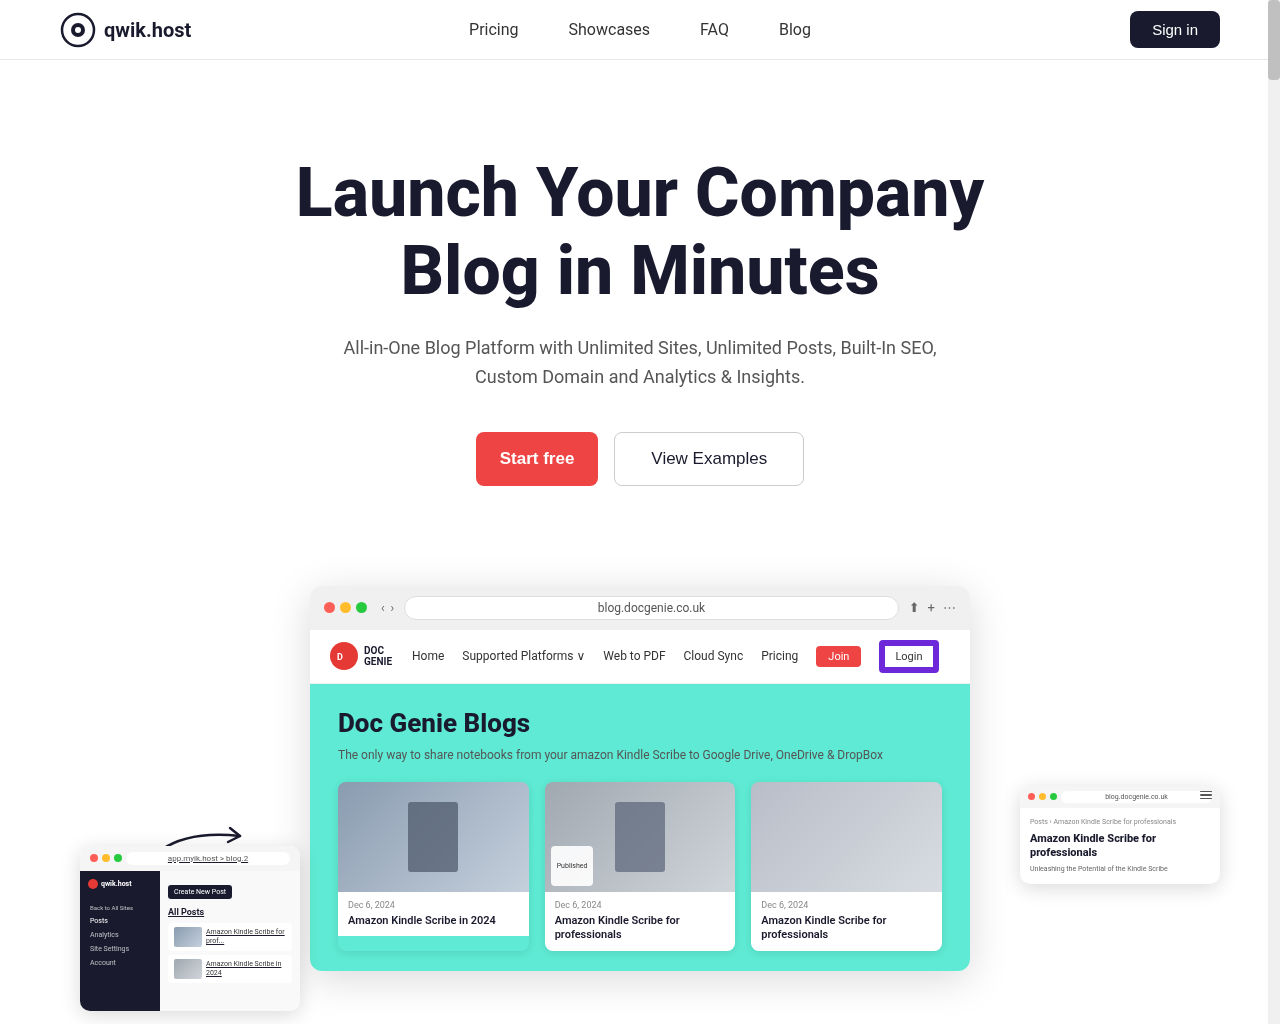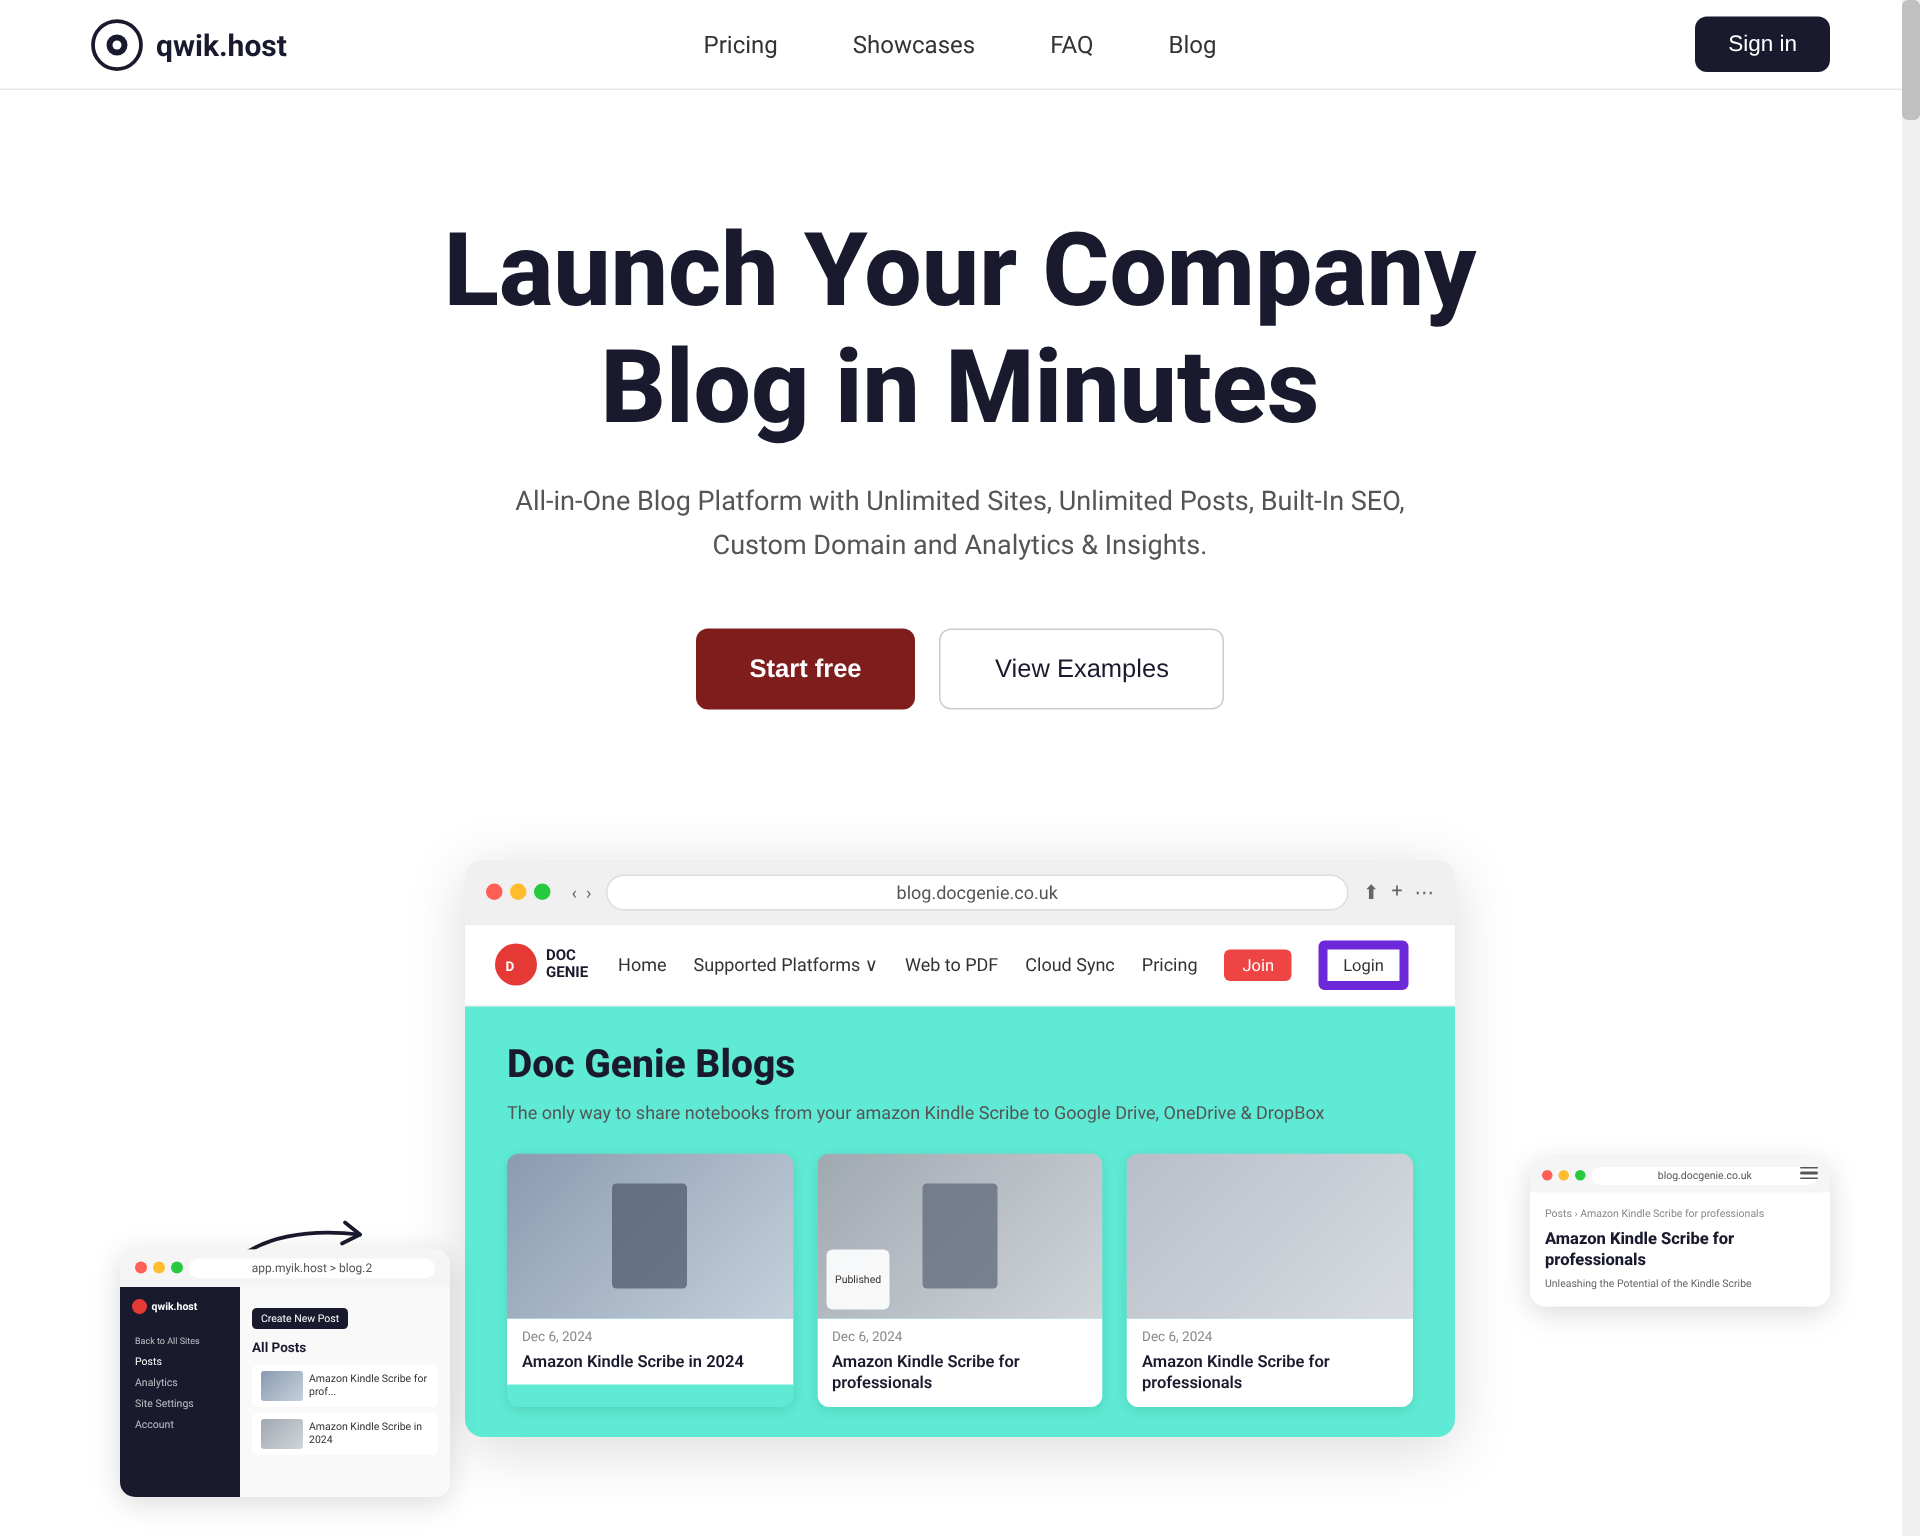--- a/index.html
+++ b/index.html
@@ -99,43 +99,43 @@
       text-align: center;
       padding: 80px 60px 40px;
     }
 
     .hero-title {
       font-size: 68px;
       font-weight: 800;
       color: #1a1a2e;
       line-height: 1.15;
       max-width: 780px;
-      margin: 1px auto 24px;
+      margin: 14px auto 24px;
     }
 
     .hero-subtitle {
       font-size: 18px;
       color: #555;
       max-width: 640px;
       margin: 13px auto 40px;
       line-height: 1.6;
     }
 
     .hero-buttons {
       display: flex;
       gap: 16px;
       justify-content: center;
       margin-bottom: 60px;
     }
 
     .btn-primary {
-      background: #7f1d1d;
+      background: #ef4444;
       color: #ffffff;
       border: none;
-      padding: 16px 36px;
+      padding: 16px 24px;
       border-radius: 8px;
       font-size: 17px;
       font-weight: 600;
       cursor: pointer;
     }
 
     .btn-secondary {
       background: #ffffff;
       color: #1a1a2e;
       border: 1.5px solid #ccc;
@@ -345,20 +345,21 @@
     .admin-mockup {
       position: absolute;
       left: 80px;
       top: 260px;
       width: 220px;
       background: #fff;
       border-radius: 10px;
       box-shadow: 0 4px 20px rgba(0,0,0,0.15);
       overflow: hidden;
       z-index: 3;
+      text-decoration: underline;
     }
 
     .admin-top-bar {
       background: #f5f5f5;
       padding: 6px 10px;
       display: flex;
       gap: 4px;
       align-items: center;
     }
 

